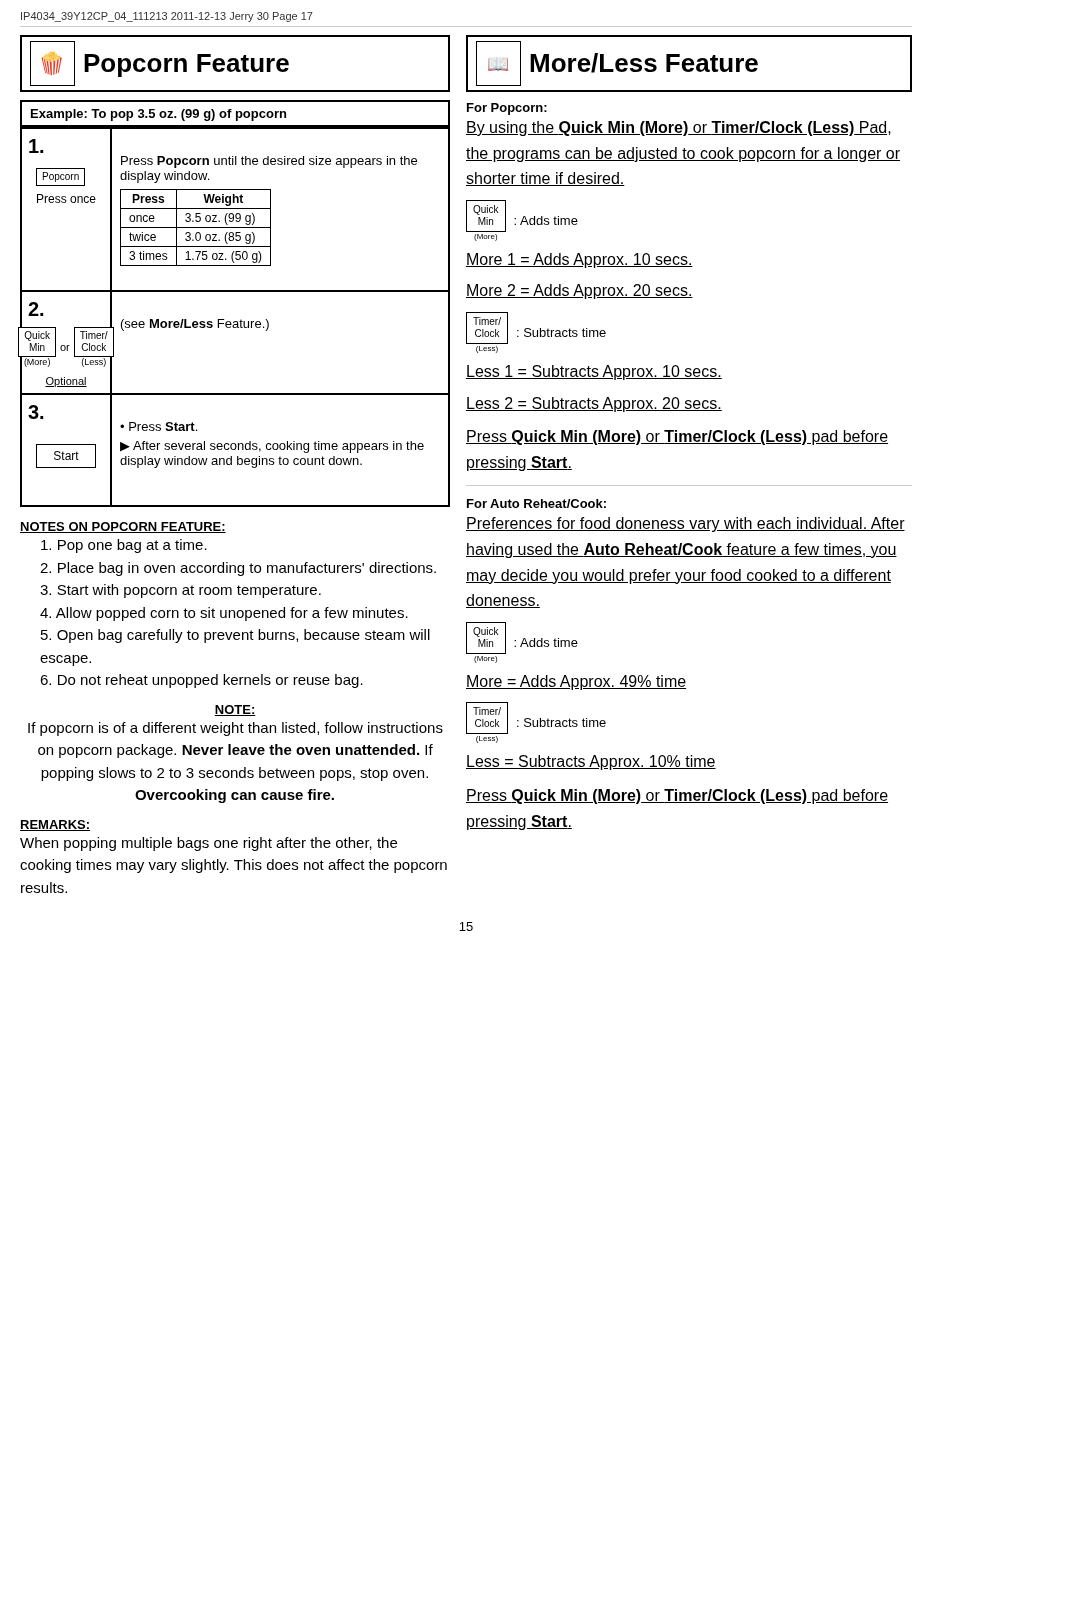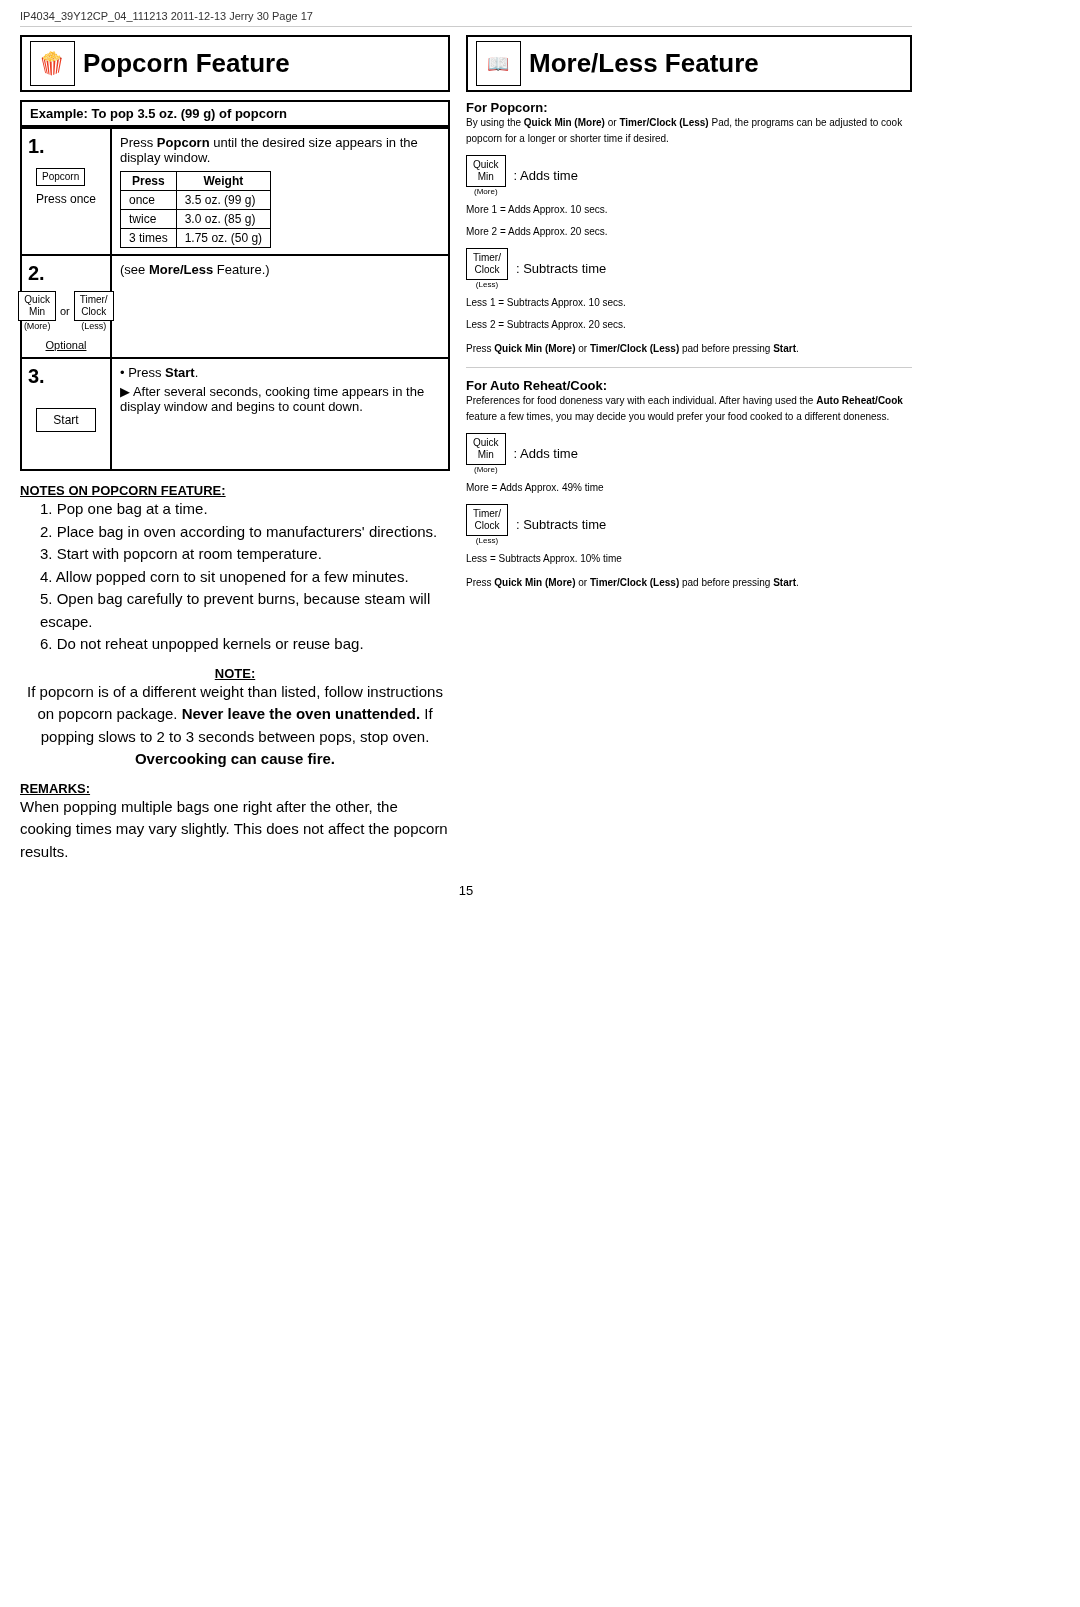--- a/index.html
+++ b/index.html
@@ -88,21 +88,21 @@
       align-items: center;
       justify-content: flex-start;
     }
     .step-num .num {
       font-size: 20px;
       font-weight: bold;
       align-self: flex-start;
     }
     .step-content {
       flex: 1;
-      padding: 6px 8px;
+      padding: 24px 8px;
     }
     
     .small-btn {
       border: 1px solid #000;
       padding: 2px 5px;
       font-size: 10px;
       display: inline-block;
       text-align: center;
       line-height: 1.2;
       background: #fff;
@@ -159,23 +159,24 @@
     }
     .notes-section ul li::before {
       content: attr(data-num) ". ";
     }
     
     .ml-section h3 {
       font-weight: bold;
       font-size: 13px;
     }
     .ml-section p {
-      font-size: 10px;
+      font-size: 16px;
       line-height: 1.6;
       margin-bottom: 6px;
+      text-decoration: underline;
     }
     .btn-row {
       display: flex;
       align-items: center;
       gap: 8px;
       margin: 6px 0;
     }
     .timer-btn-box {
       border: 1px solid #000;
       padding: 3px 6px;

